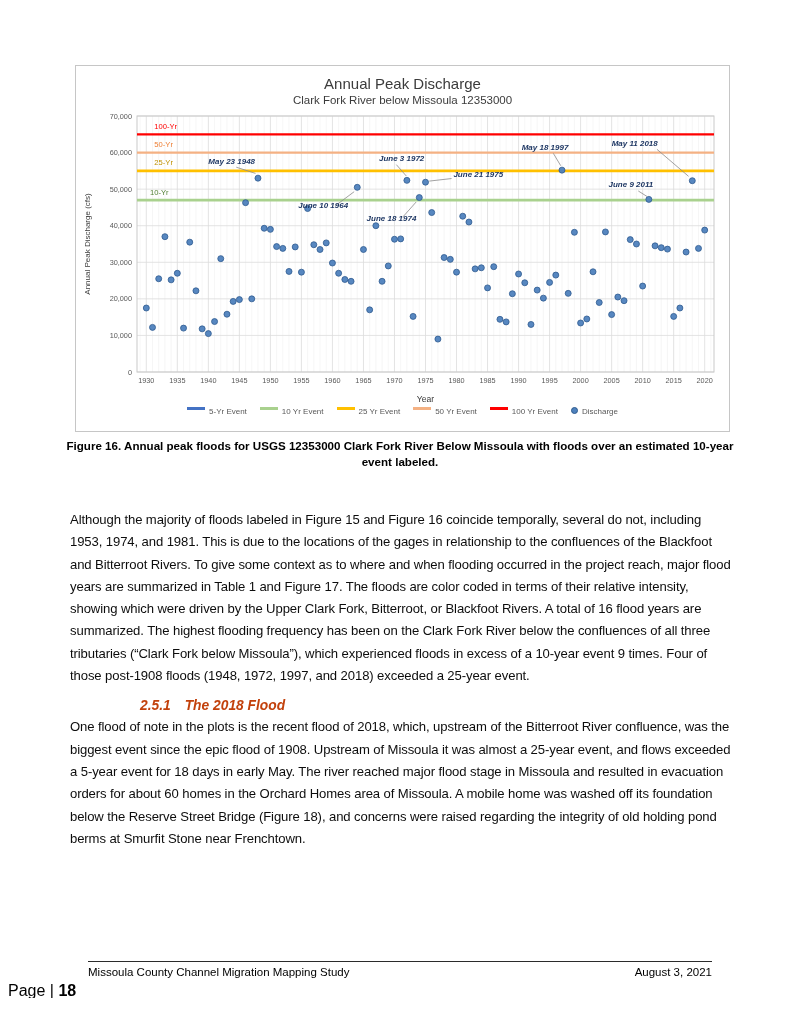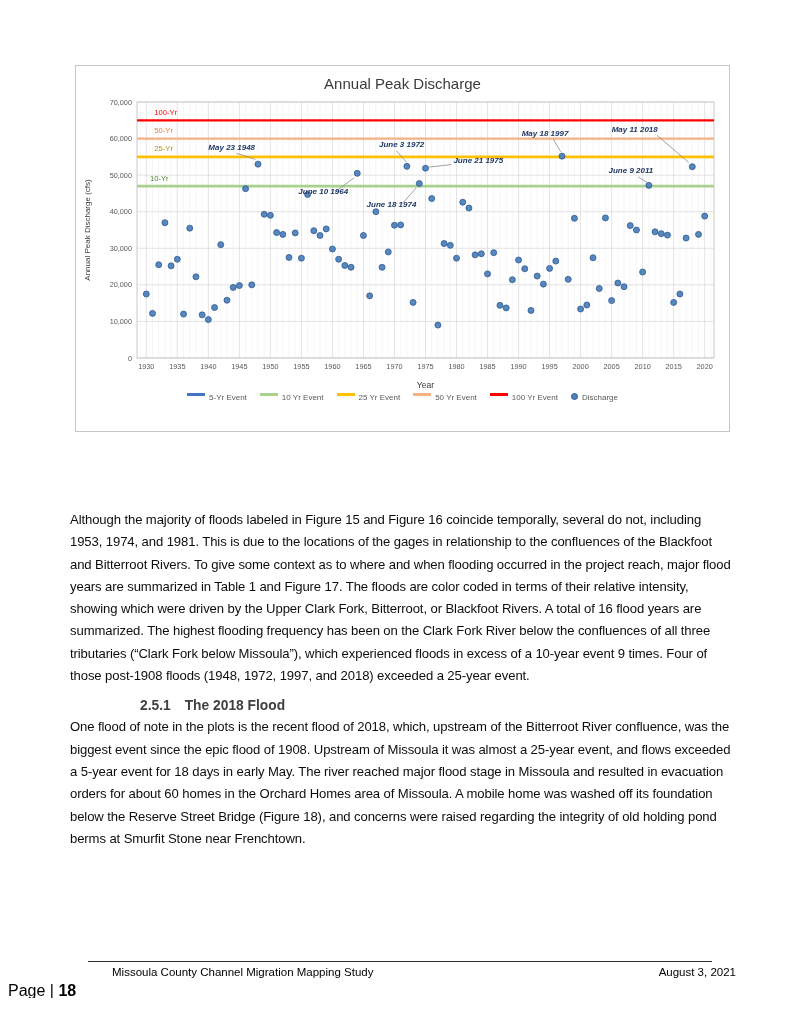--- a/index.html
+++ b/index.html
@@ -26,38 +26,39 @@
   .legend-line { display:inline-block; width: 18px; height: 2.5px; }
   .legend-dot { display:inline-block; width: 7px; height: 7px; border-radius: 50%; }
   .figure-caption {
     position: absolute; left: 55px; top: 438px; width: 690px;
     text-align: center; font-weight: bold; font-size: 11.6px; line-height: 1.4; color: #000;
   }
   .body-block { position: absolute; left: 70px; top: 509px; width: 662px; }
   .paragraph { font-size: 13.1px; line-height: 22.3px; letter-spacing: -0.1px; color: #0d0d0d; margin: 0; }
   .section-heading {
     margin: 11px 0 3px 70px;
-    font-weight: bold; font-size: 13.8px; color: #404040;
+    font-weight: bold; font-size: 13.8px; color: #c2410c; font-style: italic;
   }
   .heading-num { display:inline-block; margin-right: 14px; }
   .footer-rule { position: absolute; left: 88px; top: 961px; width: 624px; border-top: 1px solid #2b2b2b; }
   .footer-row {
     position: absolute; left: 88px; top: 966px; width: 624px;
     display: flex; justify-content: space-between;
-    font-size: 11.5px; color: #000; margin-left: 24px;
+    font-size: 11.5px; color: #000;
   }
   .page-line { position: absolute; left: 8px; top: 982px; width: 800px; text-align: left; font-size: 16px; color: #000; }
 </style>
 </head>
 <body>
 
 <div class="page">
 
   <div class="chart-figure">
     <div class="chart-title">Annual Peak Discharge</div>
+    <div class="chart-subtitle">Clark Fork River below Missoula 12353000</div>
     <svg id="chart-svg" width="645" height="298" viewBox="0 0 645 298">
         <g>
           <line x1="60.10215053763441" y1="8" x2="60.10215053763441" y2="264" stroke="#F0F0F0" stroke-width="0.6"></line>
           <line x1="72.51075268817205" y1="8" x2="72.51075268817205" y2="264" stroke="#F0F0F0" stroke-width="0.6"></line>
           <line x1="78.71505376344086" y1="8" x2="78.71505376344086" y2="264" stroke="#F0F0F0" stroke-width="0.6"></line>
           <line x1="84.91935483870968" y1="8" x2="84.91935483870968" y2="264" stroke="#F0F0F0" stroke-width="0.6"></line>
           <line x1="91.1236559139785" y1="8" x2="91.1236559139785" y2="264" stroke="#F0F0F0" stroke-width="0.6"></line>
           <line x1="103.53225806451613" y1="8" x2="103.53225806451613" y2="264" stroke="#F0F0F0" stroke-width="0.6"></line>
           <line x1="109.73655913978494" y1="8" x2="109.73655913978494" y2="264" stroke="#F0F0F0" stroke-width="0.6"></line>
           <line x1="115.94086021505376" y1="8" x2="115.94086021505376" y2="264" stroke="#F0F0F0" stroke-width="0.6"></line>
@@ -332,20 +333,21 @@
           <span class="legend-line" style="background: rgb(255, 0, 0);"></span>
           <span>100 Yr Event</span>
         </div>
         <div class="legend-item">
           <span class="legend-dot" style="background: rgb(78, 129, 189); border: 1px solid rgb(46, 91, 143);"></span>
           <span>Discharge</span>
         </div>
       </div>
   </div>
 
+  <div class="figure-caption">Figure 16. Annual peak floods for USGS 12353000 Clark Fork River Below Missoula with floods over an estimated 10-year event labeled.</div>
 
   <div class="body-block">
     <p class="paragraph">Although the majority of floods labeled in Figure 15 and Figure 16 coincide temporally, several do not, including 1953, 1974, and 1981. This is due to the locations of the gages in relationship to the confluences of the Blackfoot and Bitterroot Rivers. To give some context as to where and when flooding occurred in the project reach, major flood years are summarized in Table 1 and Figure 17. The floods are color coded in terms of their relative intensity, showing which were driven by the Upper Clark Fork, Bitterroot, or Blackfoot Rivers. A total of 16 flood years are summarized. The highest flooding frequency has been on the Clark Fork River below the confluences of all three tributaries (“Clark Fork below Missoula”), which experienced floods in excess of a 10-year event 9 times. Four of those post-1908 floods (1948, 1972, 1997, and 2018) exceeded a 25-year event.</p>
     <div class="section-heading">
       <span class="heading-num">2.5.1</span><span>The 2018 Flood</span>
     </div>
     <p class="paragraph">One flood of note in the plots is the recent flood of 2018, which, upstream of the Bitterroot River confluence, was the biggest event since the epic flood of 1908. Upstream of Missoula it was almost a 25-year event, and flows exceeded a 5-year event for 18 days in early May. The river reached major flood stage in Missoula and resulted in evacuation orders for about 60 homes in the Orchard Homes area of Missoula. A mobile home was washed off its foundation below the Reserve Street Bridge (Figure 18), and concerns were raised regarding the integrity of old holding pond berms at Smurfit Stone near Frenchtown.</p>
   </div>
 
   <div class="footer-rule"></div>

